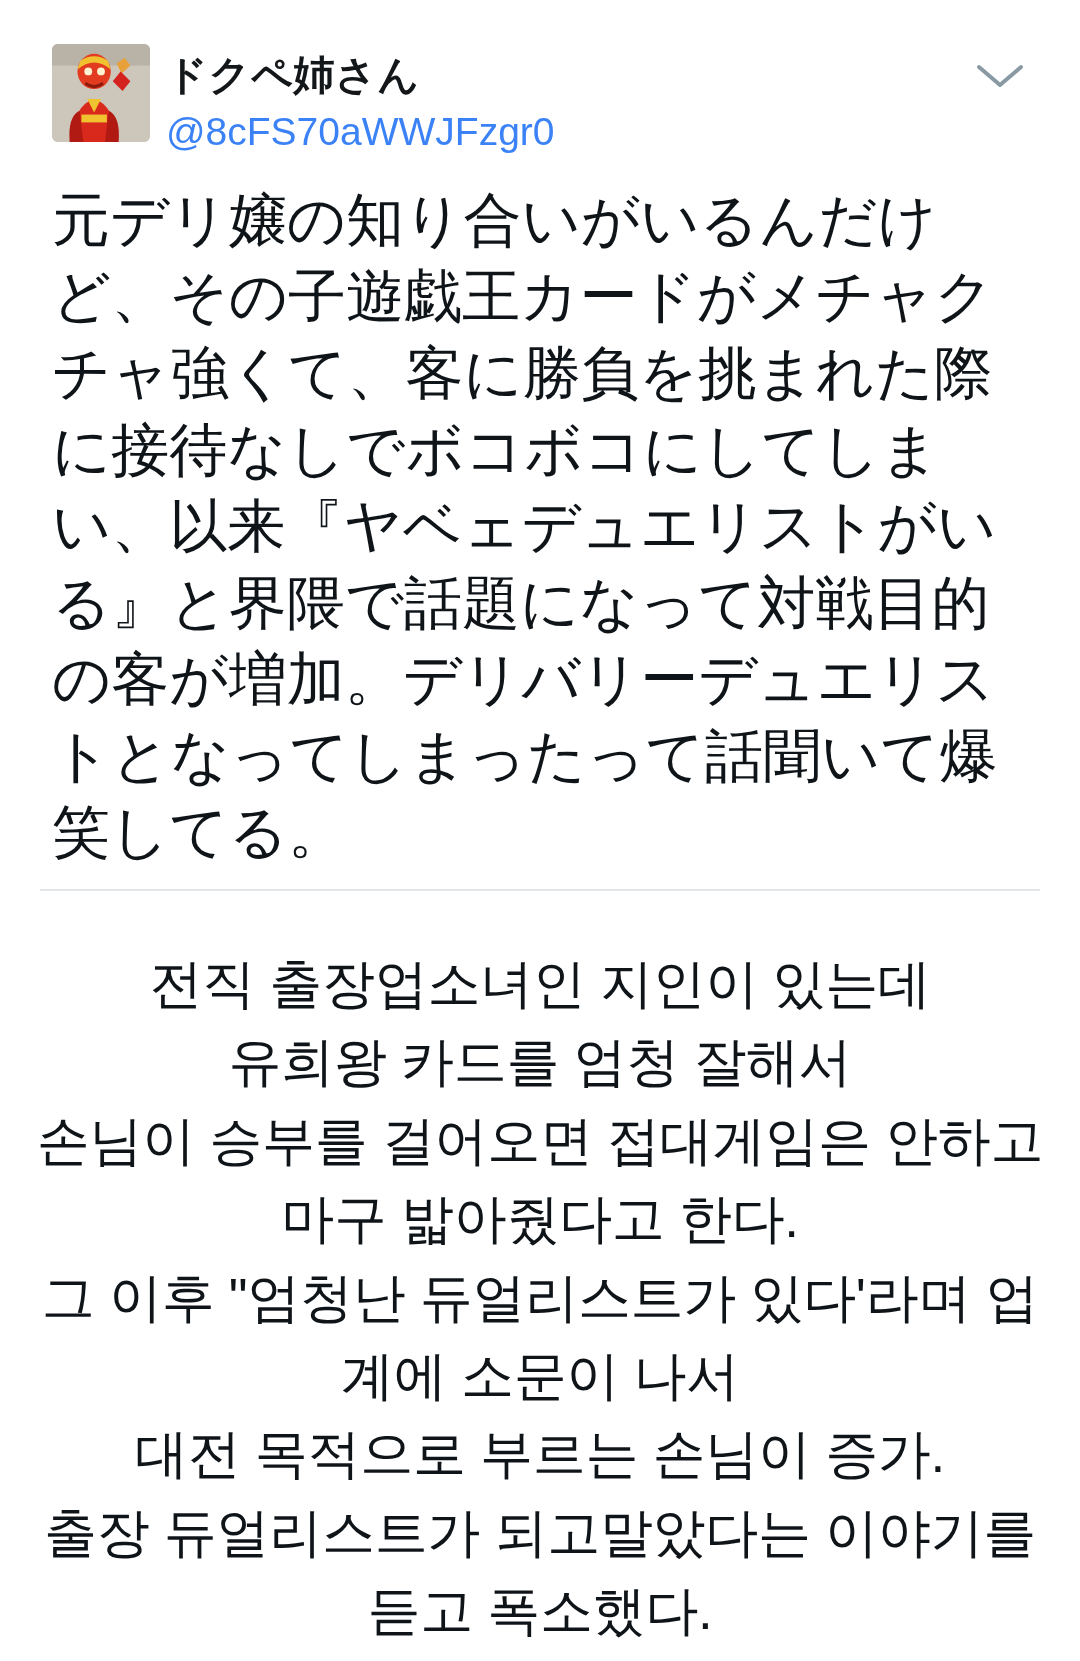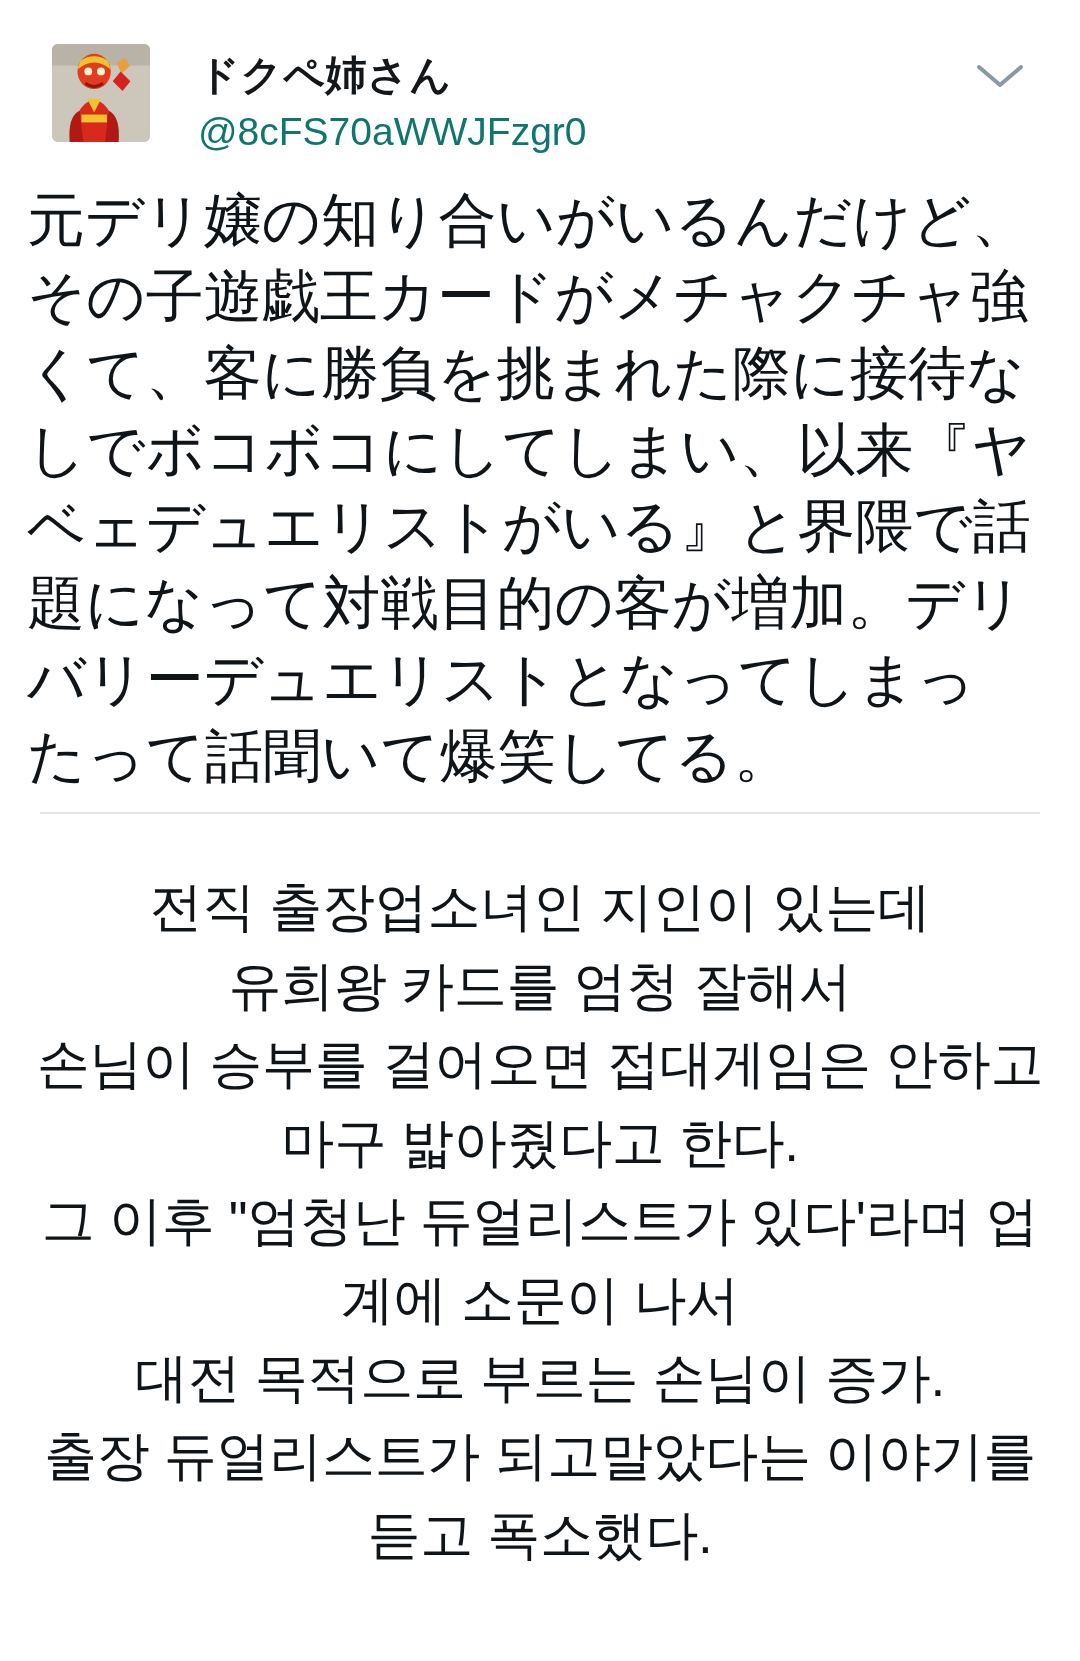--- a/index.html
+++ b/index.html
@@ -35,55 +35,55 @@
     height: 98px;
     flex: 0 0 98px;
     border-radius: 6px;
     overflow: hidden;
     background: #d9d2c7;
     position: relative;
   }
   .avatar svg { display: block; width: 100%; height: 100%; }
 
   .identity {
-    margin-left: 48px;
+    margin-left: 16px;
     padding-top: 6px;
     min-width: 0;
   }
   .display-name {
     font-size: 41px;
     font-weight: bold;
     line-height: 1.25;
     color: #14171a;
     letter-spacing: 0.5px;
     white-space: nowrap;
   }
   .handle {
     font-size: 39px;
     line-height: 1.3;
-    color: #0f766e;
+    color: #3b82f6;
     margin-top: 6px;
     white-space: nowrap;
   }
 
   .chevron-btn {
     position: absolute;
     right: 52px;
     top: 54px;
     width: 56px;
     height: 44px;
     display: flex;
     align-items: center;
     justify-content: center;
   }
   .chevron-btn svg { display: block; }
 
   
   .tweet-body {
-    padding: 24px 46px 0 27px;
+    padding: 24px 46px 0 52px;
   }
   .tweet-text {
     font-size: 58px;
     line-height: 1.32;
     color: #0f1419;
     letter-spacing: 0px;
     word-break: break-all;
     font-weight: normal;
   }
 

